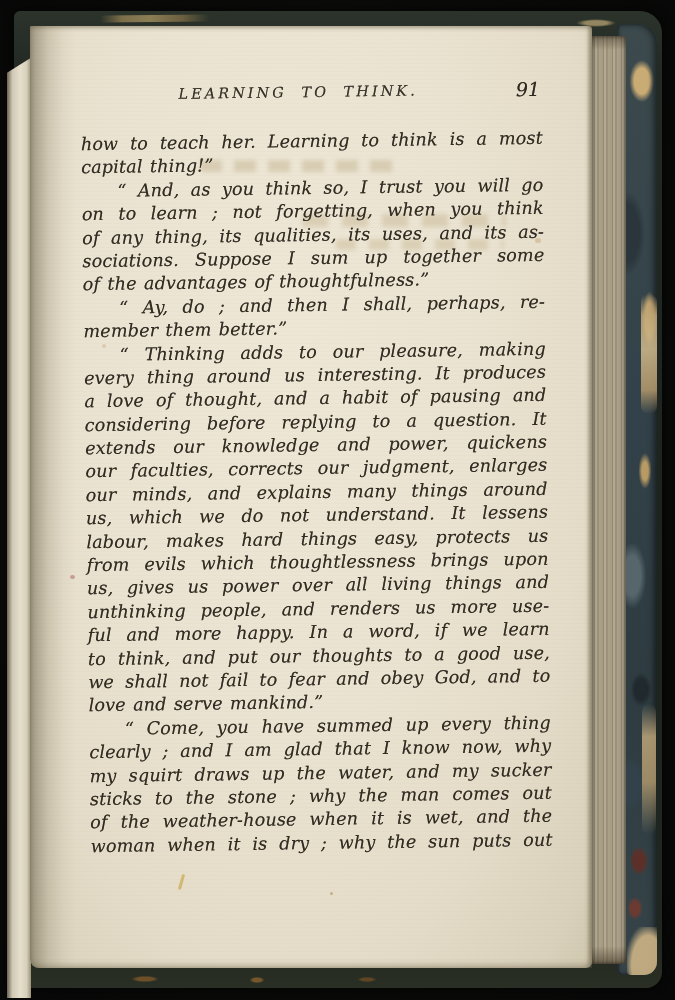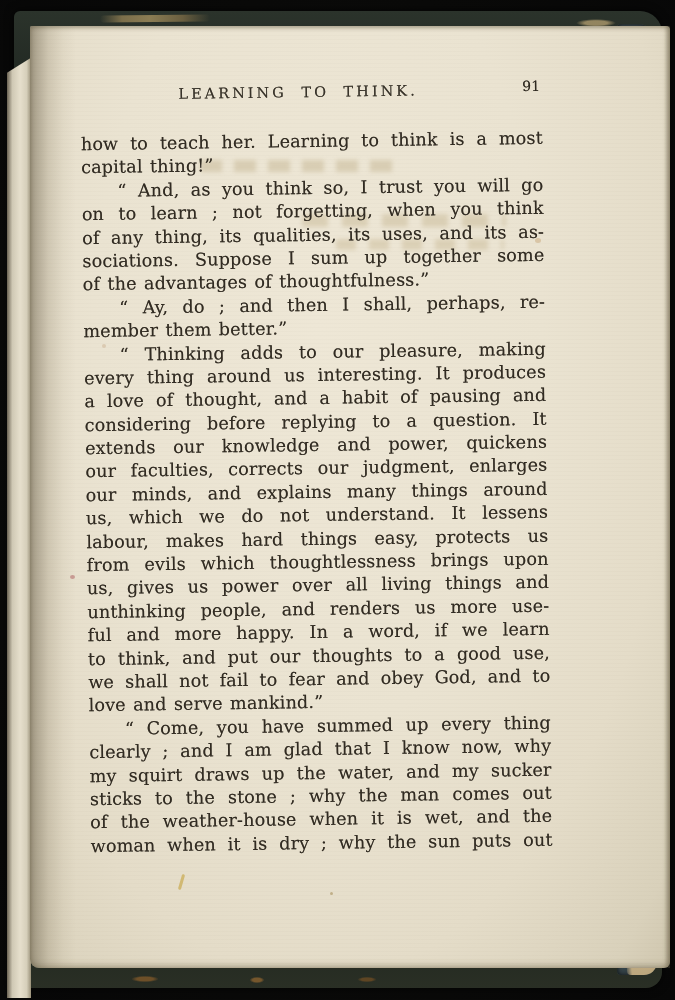--- a/index.html
+++ b/index.html
@@ -85,27 +85,28 @@
   
   .facing-sliver{
     position:absolute;left:7px;top:52px;width:24px;height:946px;
     background:linear-gradient(90deg,#6a6252 0,#cfc8b4 22%,#e6dfcc 55%,#d6cfba 82%,#9a9179 100%);
     clip-path:polygon(0 2.2%, 100% 0.6%, 100% 100%, 0 100%);
     box-shadow:2px 0 3px rgba(0,0,0,.35);
   }
 
   
   .page{
-    position:absolute;left:30px;top:26px;width:640px;height:942px;
+    position:absolute;left:30px;top:26px;width:562px;height:942px;
     background:
       repeating-linear-gradient(0deg, rgba(120,105,80,.025) 0 1px, transparent 1px 4px),
       radial-gradient(ellipse at 45% 32%, #eee7d6 0%, #eae3d1 45%, #e4dcc8 72%, #d9d1bb 92%, #cfc6ae 100%);
     border-radius:2px 4px 6px 9px;
     box-shadow:inset 0 2px 4px rgba(95,85,60,.35), inset 0 -3px 6px rgba(95,85,60,.3),
                inset -3px 0 5px rgba(100,90,65,.28);
+    font-style:italic;
   }
   .gutter-shadow{
     position:absolute;left:0;top:0;bottom:0;width:46px;
     background:linear-gradient(90deg, rgba(92,82,60,.5) 0, rgba(120,108,82,.22) 40%, rgba(140,128,100,.08) 72%, transparent 100%);
     border-radius:2px 0 0 9px;
   }
   .page-edge-right{
     position:absolute;right:0;top:0;bottom:0;width:6px;
     background:linear-gradient(90deg, transparent, rgba(110,100,75,.35));
   }
@@ -136,21 +137,21 @@
   }
   .header-row{position:relative;height:26px;}
   .running-title{
     display:block;text-align:center;
     font-size:14.5px;letter-spacing:3px;word-spacing:7px;
     color:#38332a;padding-right:26px;
     text-shadow:0 0 0.6px rgba(52,46,36,.6);
   }
   .page-number{
     position:absolute;right:2px;top:-3px;
-    font-size:14px;color:#2e2920;
+    font-size:19px;color:#2e2920;
     text-shadow:0 0 0.6px rgba(46,41,32,.6);
   }
   .body-text{margin-top:20px;}
   .line{
     font-size:17.6px;line-height:23.4px;height:23.4px;
     letter-spacing:0.15px;word-spacing:1.5px;
     text-align:justify;text-align-last:justify;-moz-text-align-last:justify;
     white-space:normal;overflow:visible;
     text-shadow:0 0 0.6px rgba(49,43,34,.55);
   }

